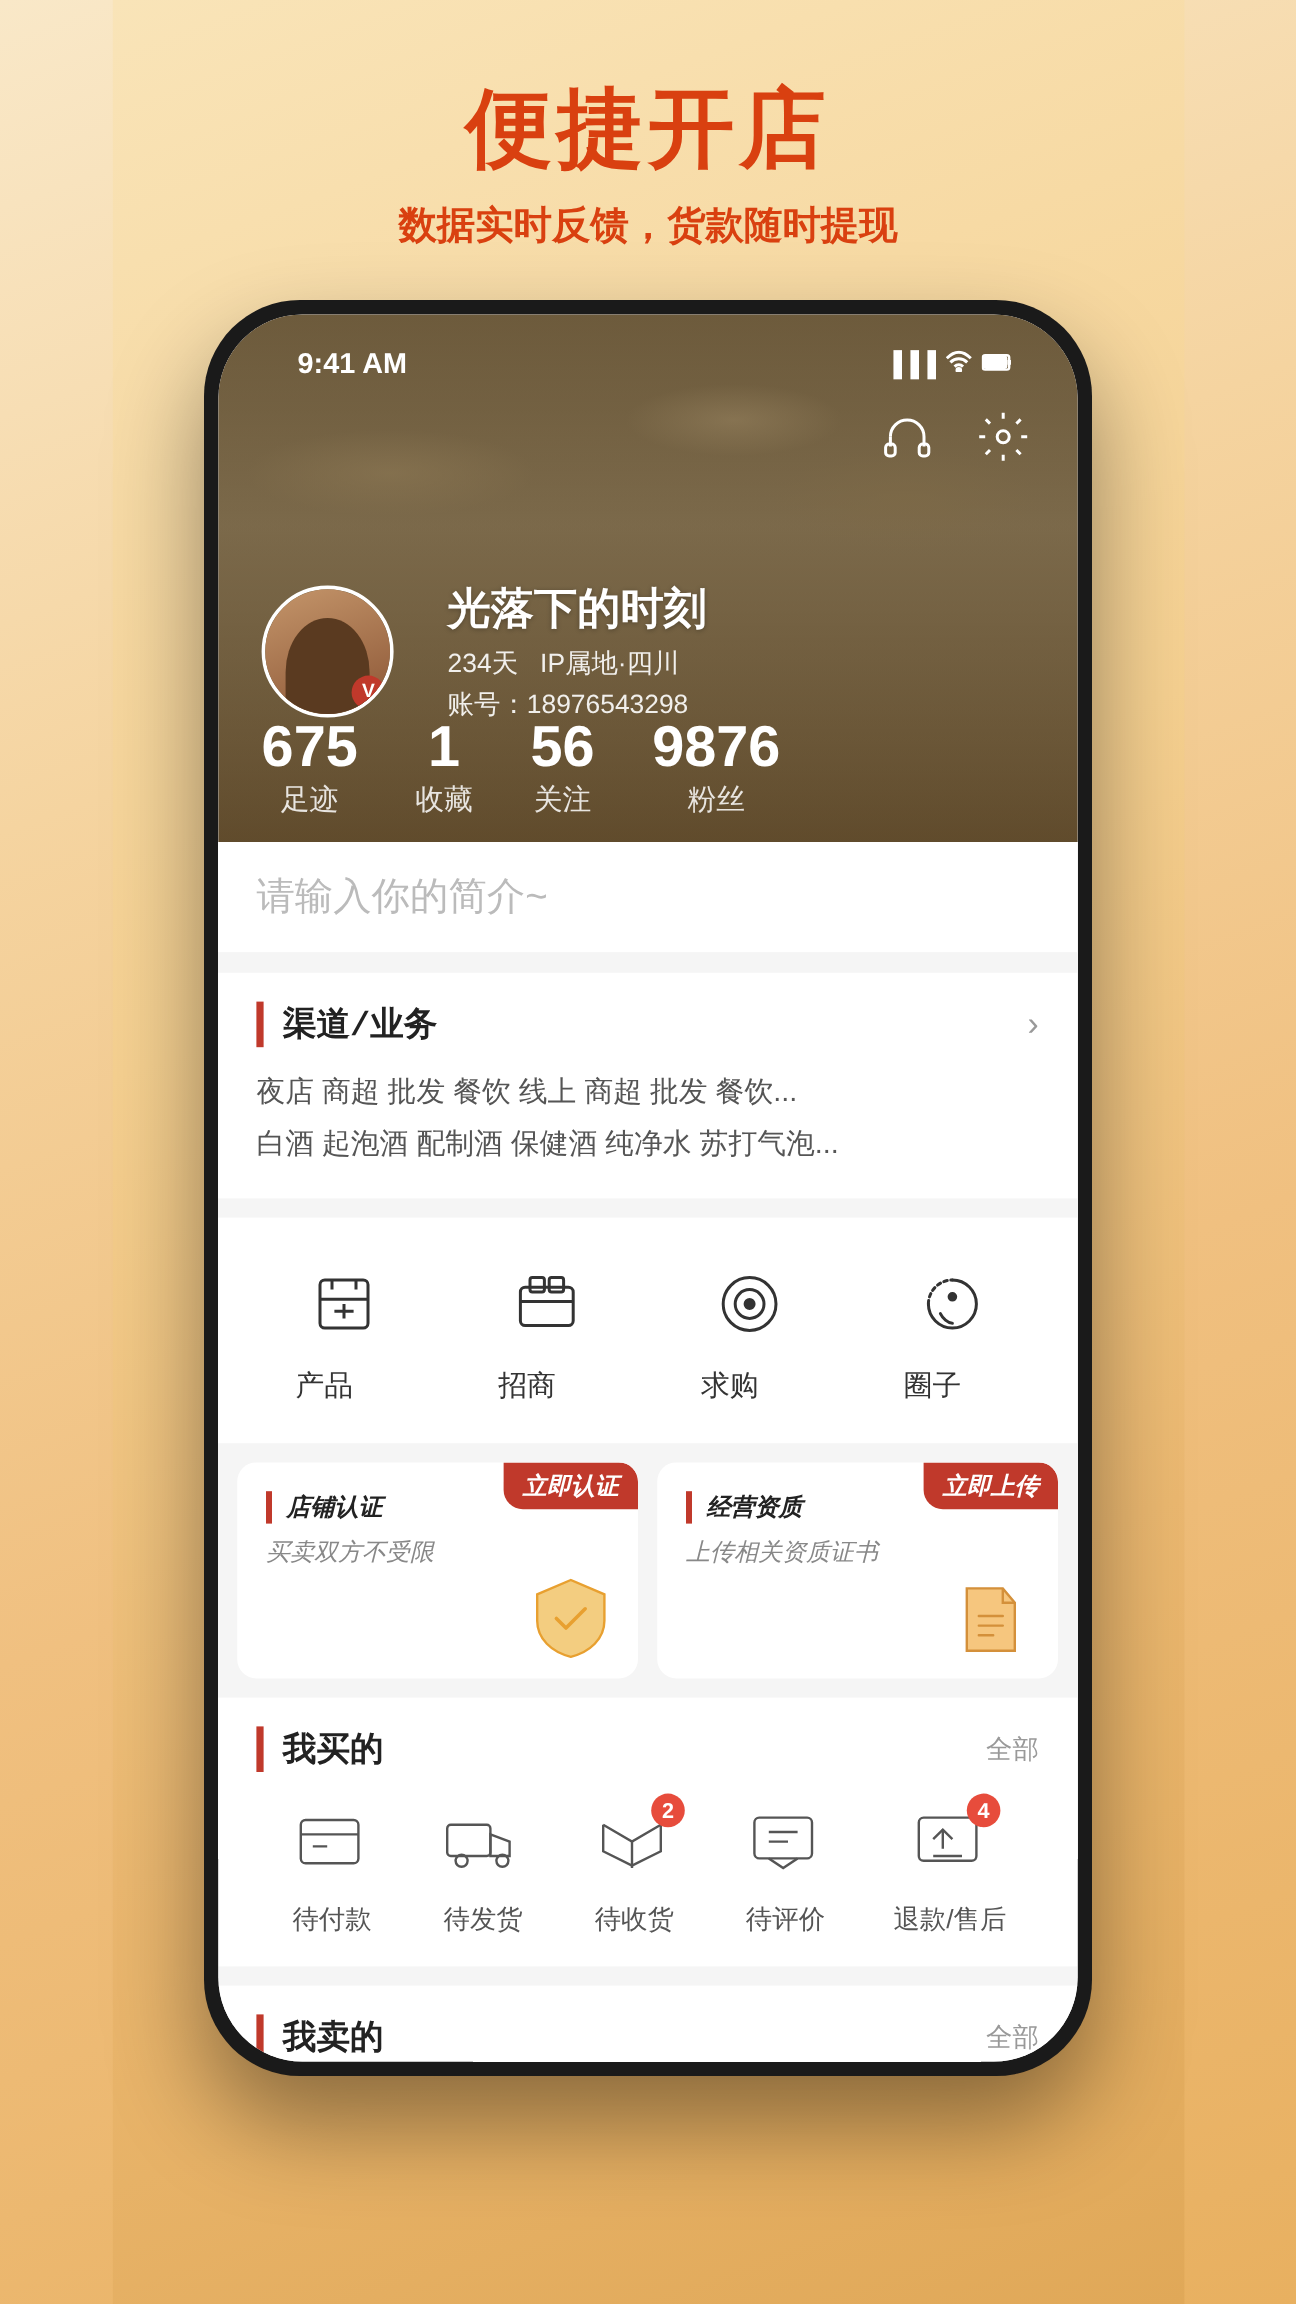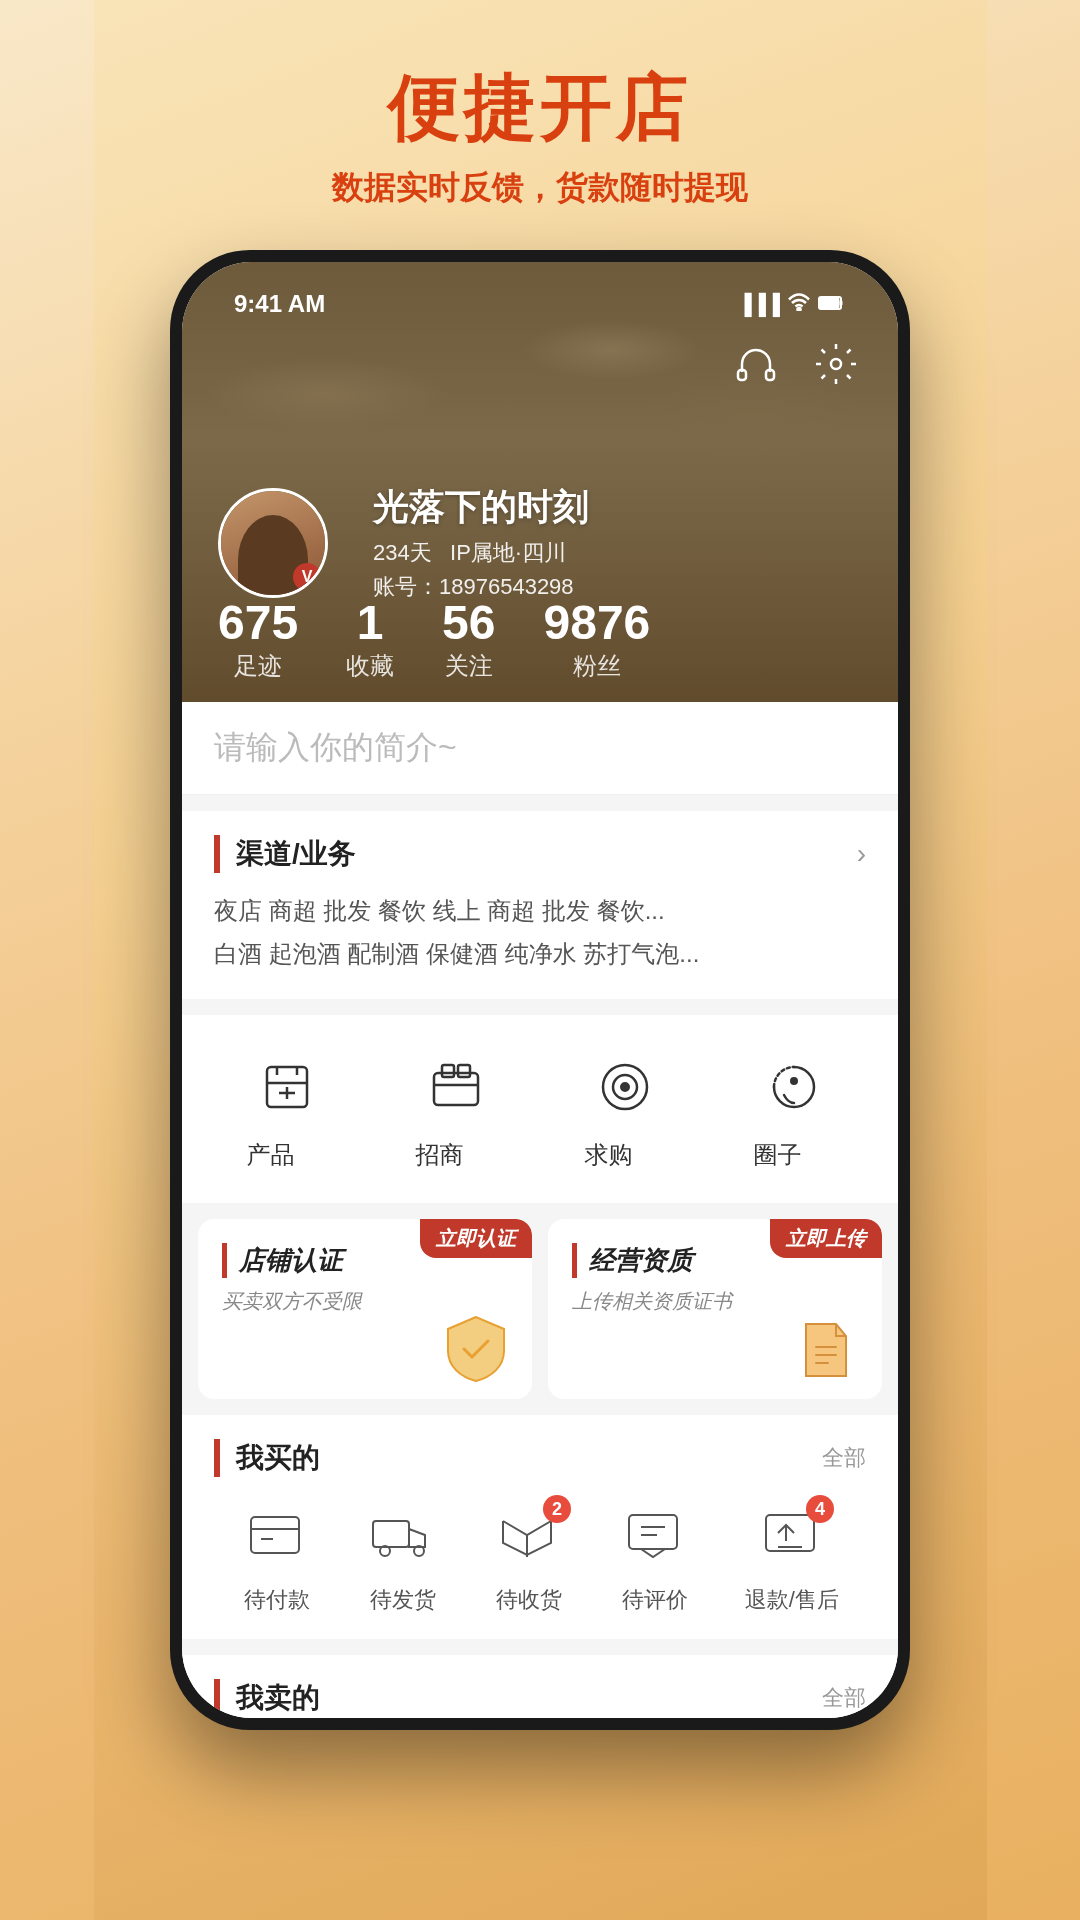--- a/index.html
+++ b/index.html
@@ -54,21 +54,21 @@
 
     
     .status-bar {
       background: transparent;
       padding: 16px 40px 8px;
       display: flex;
       justify-content: space-between;
       align-items: center;
       position: absolute;
       top: 12px;
-      left: 12px;
+      left: 26px;
       right: 12px;
       z-index: 10;
     }
     .status-time {
       font-size: 24px;
       font-weight: 600;
       color: #fff;
     }
     .status-icons {
       display: flex;
@@ -252,20 +252,21 @@
       justify-content: space-between;
       align-items: center;
       margin-bottom: 16px;
     }
     .section-title {
       font-size: 28px;
       font-weight: 700;
       color: #222;
       border-left: 6px solid #c0392b;
       padding-left: 16px;
+      font-family: Liberation Mono, monospace;
     }
     .section-arrow {
       color: #999;
       font-size: 28px;
     }
     .channel-tags {
       font-size: 24px;
       color: #555;
       line-height: 1.8;
     }
@@ -326,21 +327,21 @@
       top: 0;
       right: 0;
       background: #c0392b;
       color: #fff;
       font-size: 20px;
       padding: 6px 16px;
       border-radius: 0 16px 0 16px;
       font-weight: 600;
     }
     .cert-title {
-      font-size: 26px;
+      font-size: 20px;
       font-weight: 700;
       color: #222;
       border-left: 5px solid #c0392b;
       padding-left: 12px;
       margin-bottom: 10px;
     }
     .cert-desc {
       font-size: 20px;
       color: #888;
     }

